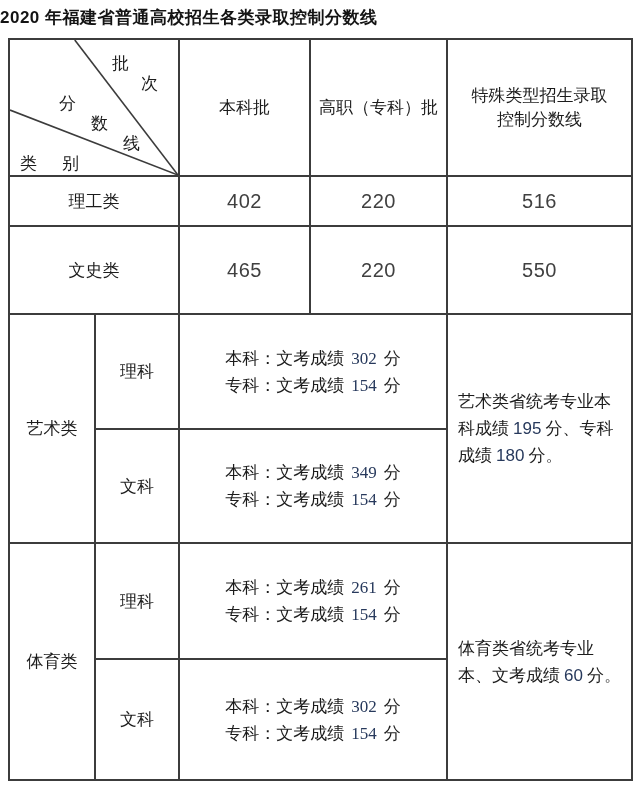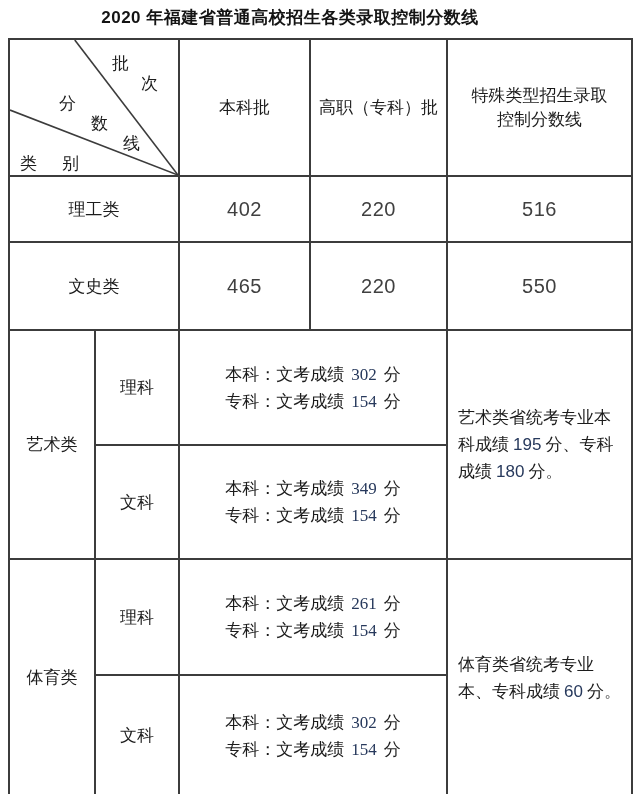--- a/index.html
+++ b/index.html
@@ -7,41 +7,41 @@
     width: 640px; height: 794px;
     background: #ffffff;
     font-family: "Liberation Sans", "DejaVu Sans", sans-serif;
     color: #1c1c1c;
     overflow: hidden;
   }
   .page { position: relative; width: 640px; height: 794px; background:#fff; }
 
   .title {
     position: absolute; top: 6px; left: 0; width: 580px;
-    text-align: center;
+    text-align: left;
     font-size: 17px; font-weight: 700; color: #141414;
     letter-spacing: 0.5px;
   }
 
   table.score-table {
     position: absolute; left: 8px; top: 38px;
     width: 623px;
     border-collapse: collapse;
     table-layout: fixed;
   }
   td {
     border: 2px solid #3c3c3c;
     text-align: center;
     vertical-align: middle;
     font-size: 17px;
     color: #1c1c1c;
     padding: 0;
   }
   tr.rh  { height: 137px; }
-  tr.r1  { height: 66px; }
+  tr.r1  { height: 50px; }
   tr.r2  { height: 88px; }
   tr.ra1 { height: 115px; }
   tr.ra2 { height: 114px; }
   tr.rb1 { height: 116px; }
   tr.rb2 { height: 121px; }
 
   
   td.corner { position: relative; padding: 0; }
   td.corner svg { position: absolute; left: 0; top: 0; width: 100%; height: 100%; }
   td.corner .c {
@@ -160,21 +160,21 @@
       <td rowspan="2">体育类</td>
       <td>理科</td>
       <td colspan="2" class="content-cell">
         <div class="block">
           <div class="cline"><span>本科：文考成绩</span><span class="num">261</span><span>分</span></div>
           <div class="cline"><span>专科：文考成绩</span><span class="num">154</span><span>分</span></div>
         </div>
       </td>
       <td rowspan="2" class="note-cell">
         <div class="nline"><span>体育类省统考专业</span></div>
-        <div class="nline"><span>本、专科成绩</span><span class="num">60</span><span>分。</span></div>
+        <div class="nline"><span>本、文考成绩</span><span class="num">60</span><span>分。</span></div>
       </td>
     </tr>
 
     <tr class="rb2">
       <td>文科</td>
       <td colspan="2" class="content-cell">
         <div class="block">
           <div class="cline"><span>本科：文考成绩</span><span class="num">302</span><span>分</span></div>
           <div class="cline"><span>专科：文考成绩</span><span class="num">154</span><span>分</span></div>
         </div>

